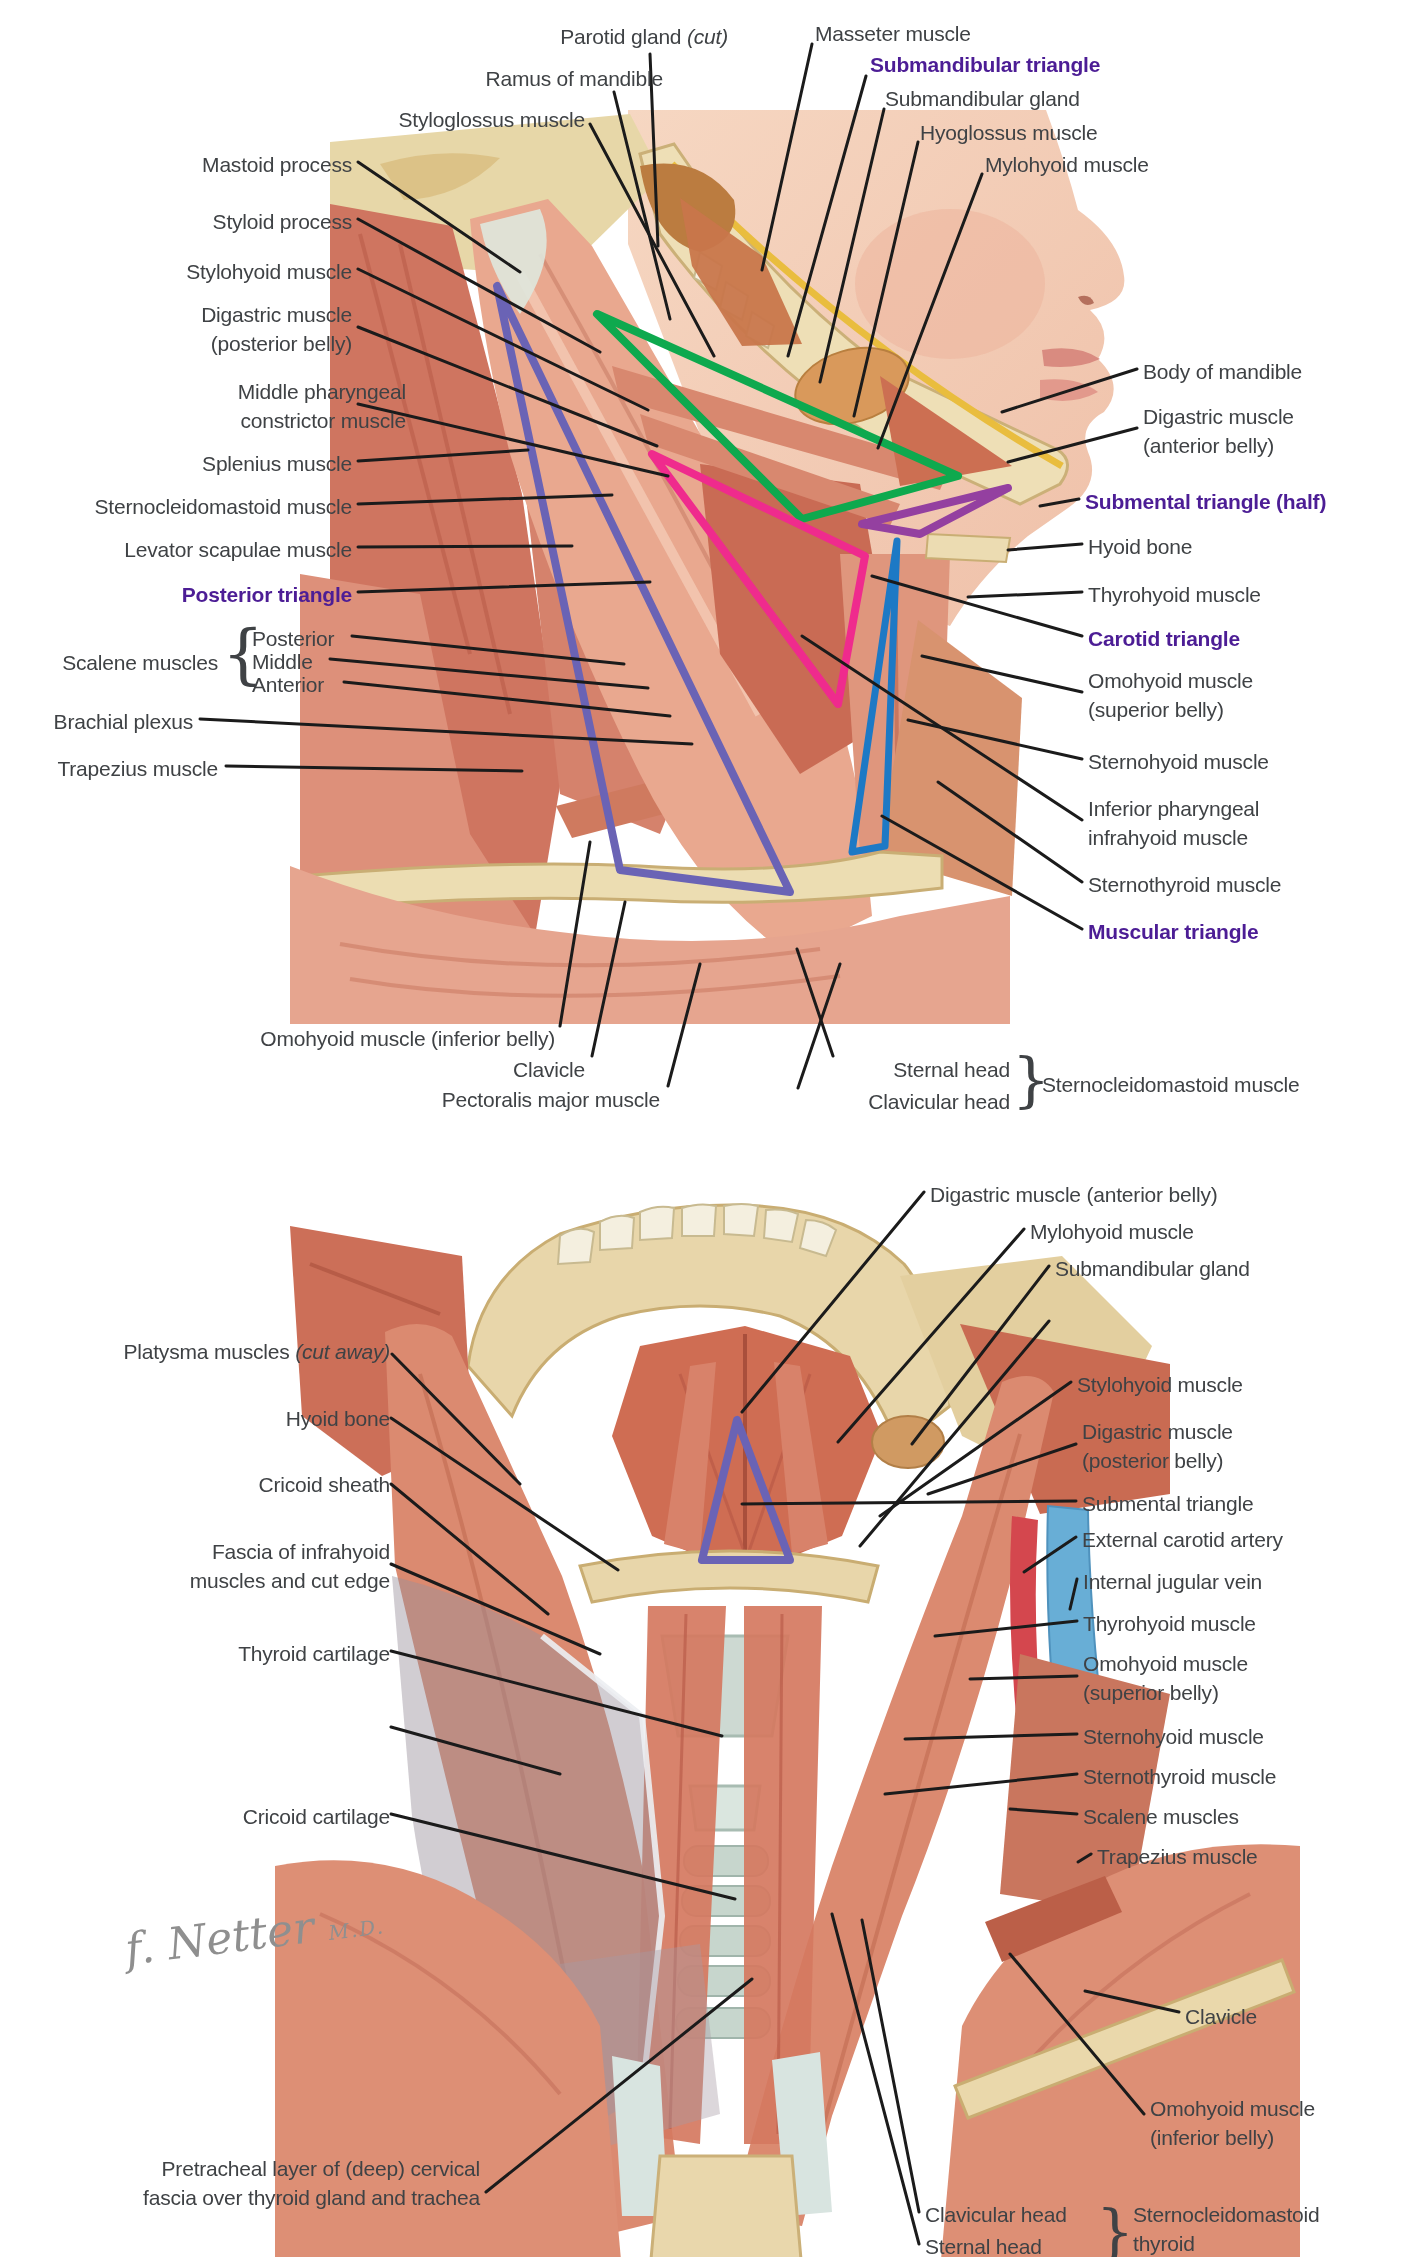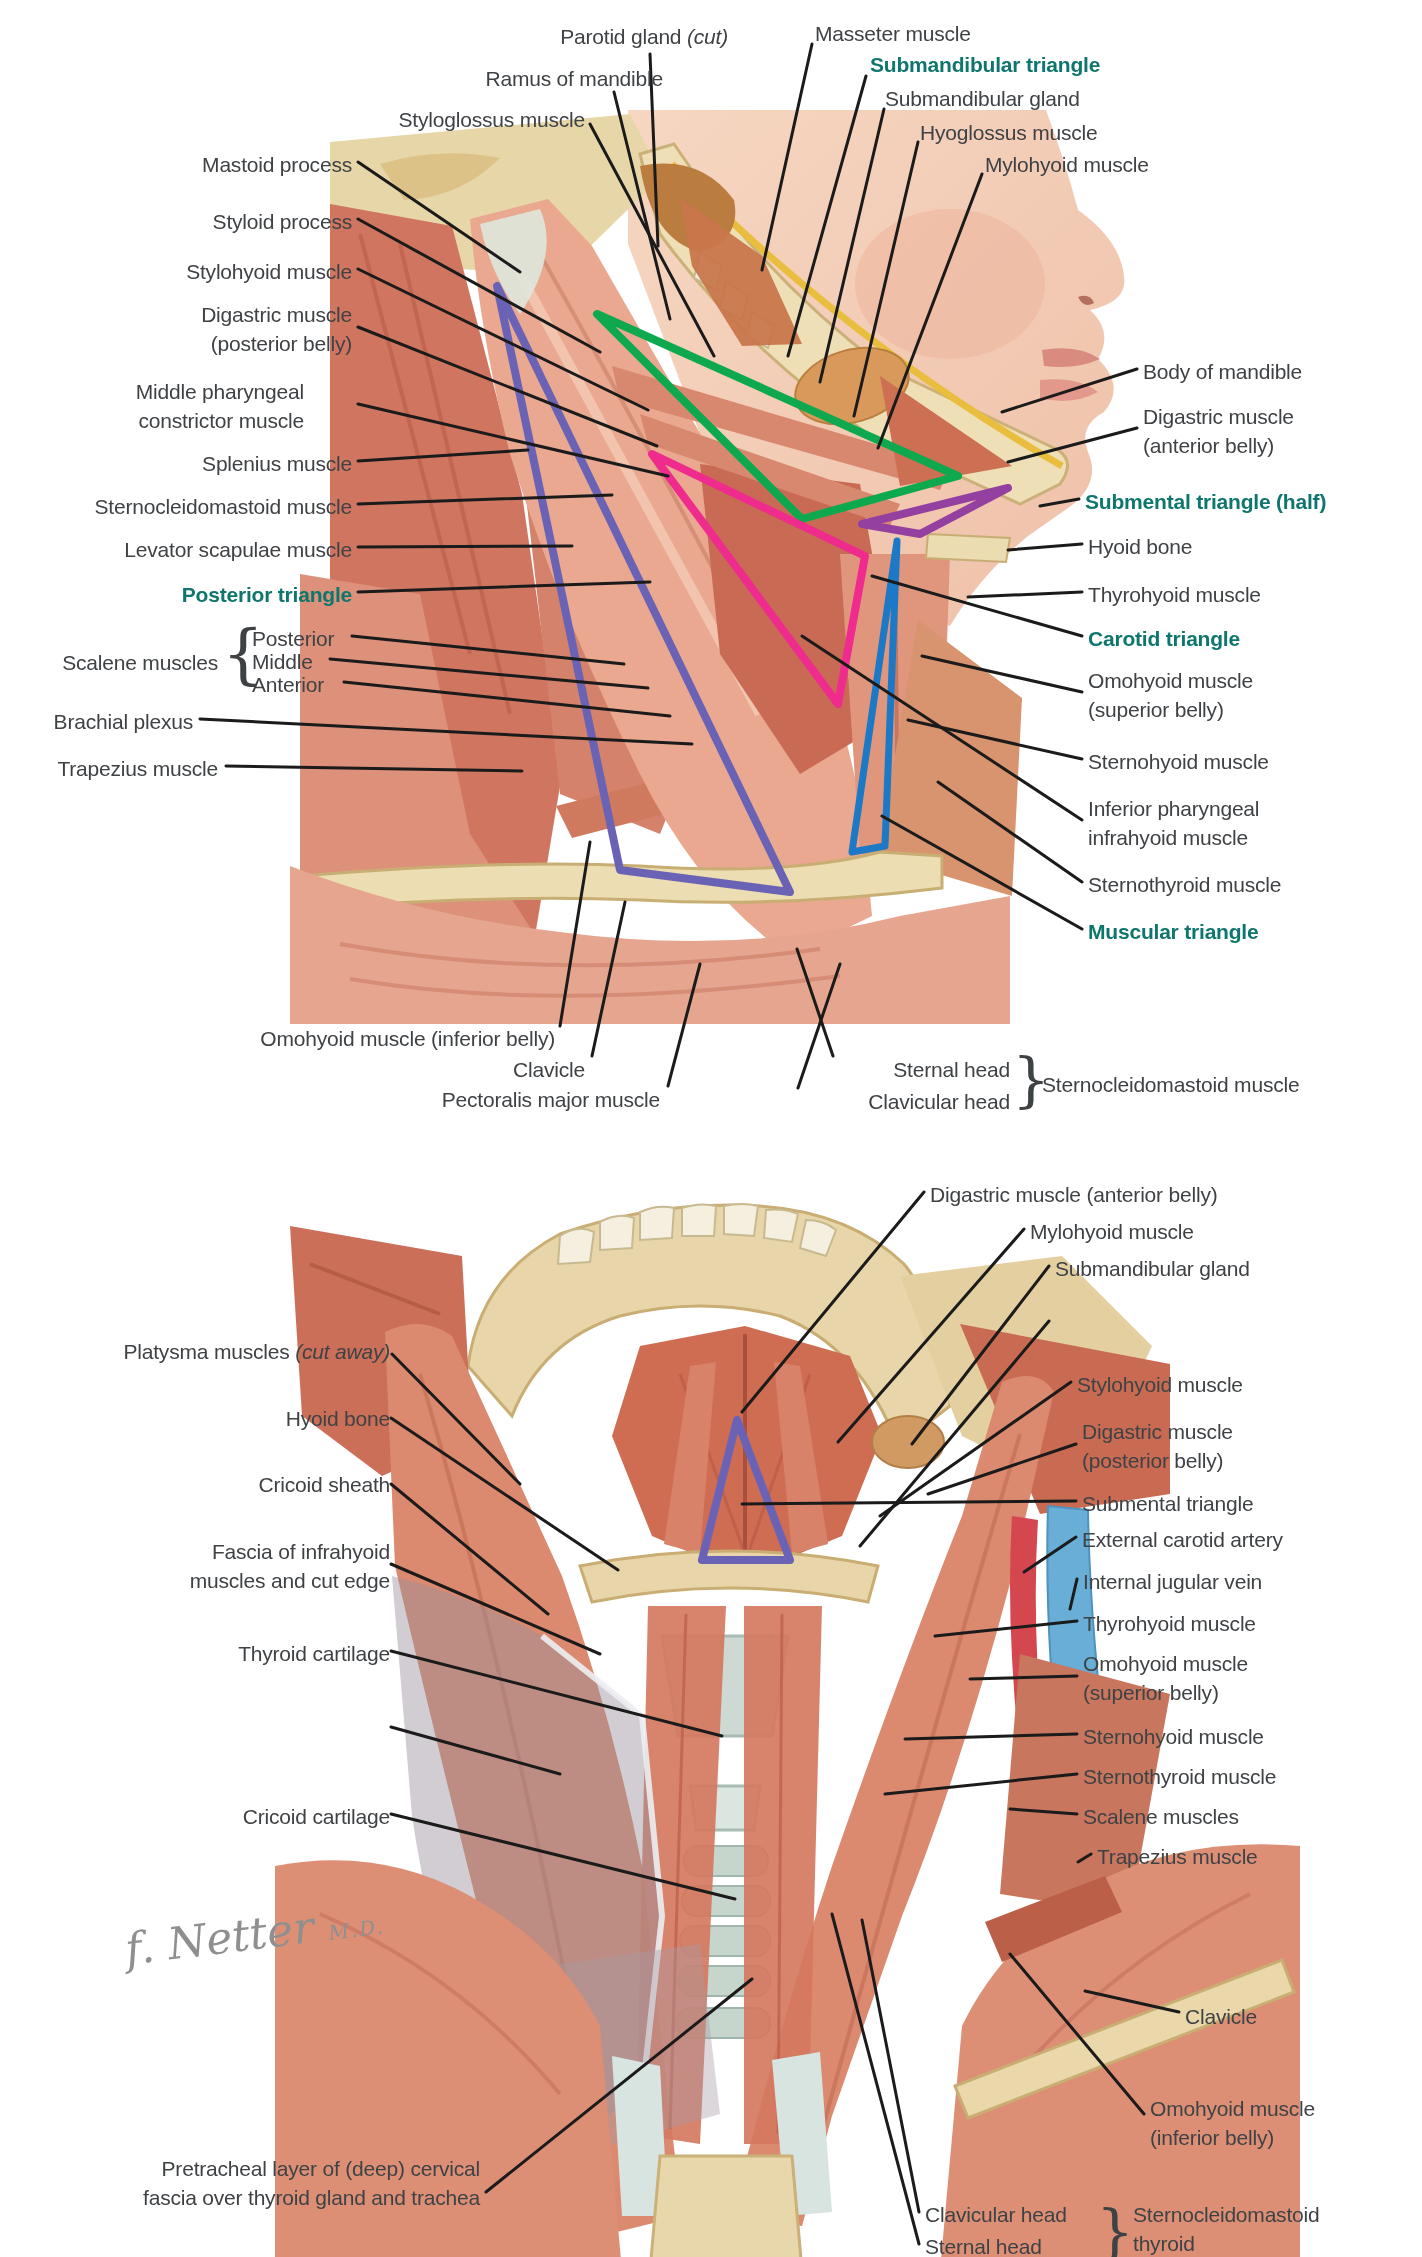--- a/index.html
+++ b/index.html
@@ -2,21 +2,21 @@
 <html><head>
 <meta charset="utf-8">
 <style>
   html,body{margin:0;padding:0;background:#ffffff;}
   #stage{position:relative;width:1422px;height:2257px;background:#ffffff;overflow:hidden;
          font-family:"Liberation Sans",sans-serif;margin-top:14px;}
   #art{position:absolute;left:0;top:0;}
   .lb{position:absolute;font:21px/29px "Liberation Sans",sans-serif;color:#3f4245;
       white-space:pre-line;letter-spacing:-0.2px;}
   .r{text-align:right;}
-  .b{font-weight:700;color:#0f766e;}
+  .b{font-weight:700;color:#4c1d95;}
   .brace{position:absolute;font-family:"DejaVu Serif",serif;color:#3f4245;}
   .br1{font-size:60px;line-height:66px;}
   .br2{font-size:66px;line-height:72px;}
   .sig{position:absolute;left:125px;top:1898px;transform:rotate(-7deg);
        font:italic 44px/44px "DejaVu Serif",serif;color:#8f8f8f;}
   .sig .md{font-size:20px;margin-left:14px;letter-spacing:2px;}
   i{font-style:italic;}
 </style>
 </head>
 <body>
@@ -245,21 +245,21 @@
 <div class="lb" style="left:815px;top:5px"><span>Masseter muscle</span></div>
 <div class="lb b" style="left:870px;top:36px"><span>Submandibular triangle</span></div>
 <div class="lb" style="left:885px;top:70px"><span>Submandibular gland</span></div>
 <div class="lb" style="left:920px;top:104px"><span>Hyoglossus muscle</span></div>
 <div class="lb" style="left:985px;top:136px"><span>Mylohyoid muscle</span></div>
 <div class="lb r" style="right:1070px;top:136px"><span>Mastoid process</span></div>
 <div class="lb r" style="right:1070px;top:193px"><span>Styloid process</span></div>
 <div class="lb r" style="right:1070px;top:243px"><span>Stylohyoid muscle</span></div>
 <div class="lb r" style="right:1070px;top:286px"><span>Digastric muscle
 (posterior belly)</span></div>
-<div class="lb r" style="right:1118px;top:363px"><span>Middle pharyngeal
+<div class="lb r" style="right:1016px;top:363px"><span>Middle pharyngeal
 constrictor muscle</span></div>
 <div class="lb r" style="right:1070px;top:435px"><span>Splenius muscle</span></div>
 <div class="lb r" style="right:1070px;top:478px"><span>Sternocleidomastoid muscle</span></div>
 <div class="lb r" style="right:1070px;top:521px"><span>Levator scapulae muscle</span></div>
 <div class="lb b r" style="right:1070px;top:566px"><span>Posterior triangle</span></div>
 <div class="lb r" style="right:1204px;top:634px"><span>Scalene muscles</span></div>
 <div class="brace br2" style="left:222px;top:604px"><span>{</span></div>
 <div class="lb" style="left:252px;top:610px"><span>Posterior</span></div>
 <div class="lb" style="left:252px;top:633px"><span>Middle</span></div>
 <div class="lb" style="left:252px;top:656px"><span>Anterior</span></div>

